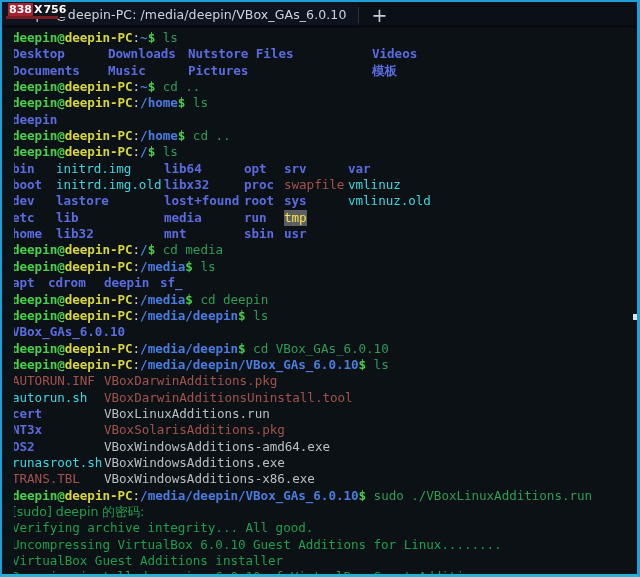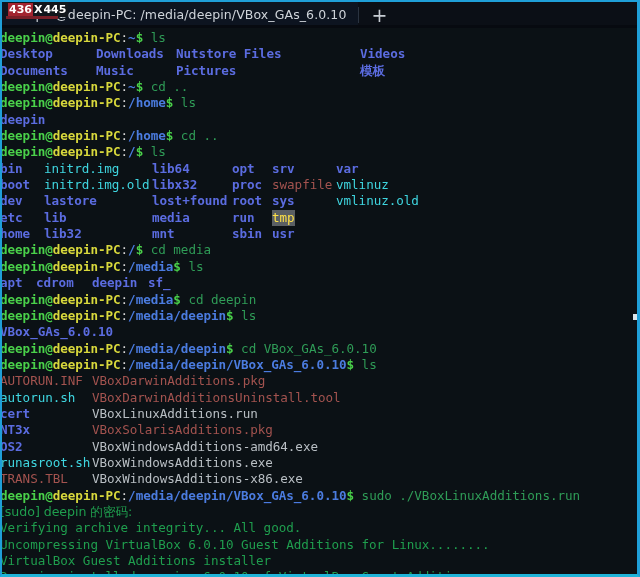--- a/index.html
+++ b/index.html
@@ -110,20 +110,21 @@
     z-index: 8;
   }
 
   
   #terminal {
     position: relative;
     height: calc(577px - 28px - 3px);
     background: #0b1115;
     padding: 0;
     overflow: hidden;
+    margin-left: 12px;
   }
   #screen {
     position: absolute;
     left: -2px;
     top: 2px;
     right: 0;
     font-family: "DejaVu Sans Mono", monospace;
     font-size: 12.6px;
     line-height: 16.35px;
     white-space: pre;
@@ -164,21 +165,21 @@
   <div id="titlebar">
     <div id="tab">
       <span id="tab-title">deepin@deepin-PC: /media/deepin/VBox_GAs_6.0.10</span>
     </div>
     <div id="tab-sep"></div>
     <div id="newtab">+</div>
     <div id="titlebar-fill"></div>
     <div id="titlebar-fill-under"></div>
   </div>
 
-  <div id="size-badge"><span class="num">436</span><span class="xpart">X</span><span>445</span></div>
+  <div id="size-badge"><span class="num">838</span><span class="xpart">X</span><span>756</span></div>
   <div id="size-badge-underline"></div>
 
   <div id="terminal">
     <div id="screen"><div class="line"><span class="c-user">deepin</span><span class="c-user">@</span><span class="c-host">deepin-PC</span><span class="c-colon">:</span><span class="c-path">~</span><span class="c-dollar">$</span><span class="c-cmd"> ls</span></div><div class="line" style="position: relative;"><span class="c-dir" style="position: absolute; left: 0px; top: 0px;">Desktop</span><span class="c-dir" style="position: absolute; left: 96px; top: 0px;">Downloads</span><span class="c-dir" style="position: absolute; left: 176px; top: 0px;">Nutstore Files</span><span class="c-dir" style="position: absolute; left: 360px; top: 0px;">Videos</span>&nbsp;</div><div class="line" style="position: relative;"><span class="c-dir" style="position: absolute; left: 0px; top: 0px;">Documents</span><span class="c-dir" style="position: absolute; left: 96px; top: 0px;">Music</span><span class="c-dir" style="position: absolute; left: 176px; top: 0px;">Pictures</span><span class="c-dir c-cn" style="position: absolute; left: 360px; top: 0px;">模板</span>&nbsp;</div><div class="line"><span class="c-user">deepin</span><span class="c-user">@</span><span class="c-host">deepin-PC</span><span class="c-colon">:</span><span class="c-path">~</span><span class="c-dollar">$</span><span class="c-cmd"> cd ..</span></div><div class="line"><span class="c-user">deepin</span><span class="c-user">@</span><span class="c-host">deepin-PC</span><span class="c-colon">:</span><span class="c-path">/home</span><span class="c-dollar">$</span><span class="c-cmd"> ls</span></div><div class="line" style="position: relative;"><span class="c-dir" style="position: absolute; left: 0px; top: 0px;">deepin</span>&nbsp;</div><div class="line"><span class="c-user">deepin</span><span class="c-user">@</span><span class="c-host">deepin-PC</span><span class="c-colon">:</span><span class="c-path">/home</span><span class="c-dollar">$</span><span class="c-cmd"> cd ..</span></div><div class="line"><span class="c-user">deepin</span><span class="c-user">@</span><span class="c-host">deepin-PC</span><span class="c-colon">:</span><span class="c-path">/</span><span class="c-dollar">$</span><span class="c-cmd"> ls</span></div><div class="line" style="position: relative;"><span class="c-dir" style="position: absolute; left: 0px; top: 0px;">bin</span><span class="c-link" style="position: absolute; left: 44px; top: 0px;">initrd.img</span><span class="c-dir" style="position: absolute; left: 152px; top: 0px;">lib64</span><span class="c-dir" style="position: absolute; left: 232px; top: 0px;">opt</span><span class="c-dir" style="position: absolute; left: 272px; top: 0px;">srv</span><span class="c-dir" style="position: absolute; left: 336px; top: 0px;">var</span>&nbsp;</div><div class="line" style="position: relative;"><span class="c-dir" style="position: absolute; left: 0px; top: 0px;">boot</span><span class="c-link" style="position: absolute; left: 44px; top: 0px;">initrd.img.old</span><span class="c-dir" style="position: absolute; left: 152px; top: 0px;">libx32</span><span class="c-dir" style="position: absolute; left: 232px; top: 0px;">proc</span><span class="c-arch" style="position: absolute; left: 272px; top: 0px;">swapfile</span><span class="c-link" style="position: absolute; left: 336px; top: 0px;">vmlinuz</span>&nbsp;</div><div class="line" style="position: relative;"><span class="c-dir" style="position: absolute; left: 0px; top: 0px;">dev</span><span class="c-dir" style="position: absolute; left: 44px; top: 0px;">lastore</span><span class="c-dir" style="position: absolute; left: 152px; top: 0px;">lost+found</span><span class="c-dir" style="position: absolute; left: 232px; top: 0px;">root</span><span class="c-dir" style="position: absolute; left: 272px; top: 0px;">sys</span><span class="c-link" style="position: absolute; left: 336px; top: 0px;">vmlinuz.old</span>&nbsp;</div><div class="line" style="position: relative;"><span class="c-dir" style="position: absolute; left: 0px; top: 0px;">etc</span><span class="c-dir" style="position: absolute; left: 44px; top: 0px;">lib</span><span class="c-dir" style="position: absolute; left: 152px; top: 0px;">media</span><span class="c-dir" style="position: absolute; left: 232px; top: 0px;">run</span><span class="c-sticky" style="position: absolute; left: 272px; top: 0px;">tmp</span>&nbsp;</div><div class="line" style="position: relative;"><span class="c-dir" style="position: absolute; left: 0px; top: 0px;">home</span><span class="c-dir" style="position: absolute; left: 44px; top: 0px;">lib32</span><span class="c-dir" style="position: absolute; left: 152px; top: 0px;">mnt</span><span class="c-dir" style="position: absolute; left: 232px; top: 0px;">sbin</span><span class="c-dir" style="position: absolute; left: 272px; top: 0px;">usr</span>&nbsp;</div><div class="line"><span class="c-user">deepin</span><span class="c-user">@</span><span class="c-host">deepin-PC</span><span class="c-colon">:</span><span class="c-path">/</span><span class="c-dollar">$</span><span class="c-cmd"> cd media</span></div><div class="line"><span class="c-user">deepin</span><span class="c-user">@</span><span class="c-host">deepin-PC</span><span class="c-colon">:</span><span class="c-path">/media</span><span class="c-dollar">$</span><span class="c-cmd"> ls</span></div><div class="line" style="position: relative;"><span class="c-dir" style="position: absolute; left: 0px; top: 0px;">apt</span><span class="c-dir" style="position: absolute; left: 36px; top: 0px;">cdrom</span><span class="c-dir" style="position: absolute; left: 92px; top: 0px;">deepin</span><span class="c-dir" style="position: absolute; left: 148px; top: 0px;">sf_</span>&nbsp;</div><div class="line"><span class="c-user">deepin</span><span class="c-user">@</span><span class="c-host">deepin-PC</span><span class="c-colon">:</span><span class="c-path">/media</span><span class="c-dollar">$</span><span class="c-cmd"> cd deepin</span></div><div class="line"><span class="c-user">deepin</span><span class="c-user">@</span><span class="c-host">deepin-PC</span><span class="c-colon">:</span><span class="c-path">/media/deepin</span><span class="c-dollar">$</span><span class="c-cmd"> ls</span></div><div class="line" style="position: relative;"><span class="c-dir" style="position: absolute; left: 0px; top: 0px;">VBox_GAs_6.0.10</span>&nbsp;</div><div class="line"><span class="c-user">deepin</span><span class="c-user">@</span><span class="c-host">deepin-PC</span><span class="c-colon">:</span><span class="c-path">/media/deepin</span><span class="c-dollar">$</span><span class="c-cmd"> cd VBox_GAs_6.0.10</span></div><div class="line"><span class="c-user">deepin</span><span class="c-user">@</span><span class="c-host">deepin-PC</span><span class="c-colon">:</span><span class="c-path">/media/deepin/VBox_GAs_6.0.10</span><span class="c-dollar">$</span><span class="c-cmd"> ls</span></div><div class="line" style="position: relative;"><span class="c-arch" style="position: absolute; left: 0px; top: 0px;">AUTORUN.INF</span><span class="c-arch" style="position: absolute; left: 92px; top: 0px;">VBoxDarwinAdditions.pkg</span>&nbsp;</div><div class="line" style="position: relative;"><span class="c-link" style="position: absolute; left: 0px; top: 0px;">autorun.sh</span><span class="c-arch" style="position: absolute; left: 92px; top: 0px;">VBoxDarwinAdditionsUninstall.tool</span>&nbsp;</div><div class="line" style="position: relative;"><span class="c-dir" style="position: absolute; left: 0px; top: 0px;">cert</span><span class="c-plain" style="position: absolute; left: 92px; top: 0px;">VBoxLinuxAdditions.run</span>&nbsp;</div><div class="line" style="position: relative;"><span class="c-dir" style="position: absolute; left: 0px; top: 0px;">NT3x</span><span class="c-arch" style="position: absolute; left: 92px; top: 0px;">VBoxSolarisAdditions.pkg</span>&nbsp;</div><div class="line" style="position: relative;"><span class="c-dir" style="position: absolute; left: 0px; top: 0px;">OS2</span><span class="c-plain" style="position: absolute; left: 92px; top: 0px;">VBoxWindowsAdditions-amd64.exe</span>&nbsp;</div><div class="line" style="position: relative;"><span class="c-link" style="position: absolute; left: 0px; top: 0px;">runasroot.sh</span><span class="c-plain" style="position: absolute; left: 92px; top: 0px;">VBoxWindowsAdditions.exe</span>&nbsp;</div><div class="line" style="position: relative;"><span class="c-arch" style="position: absolute; left: 0px; top: 0px;">TRANS.TBL</span><span class="c-plain" style="position: absolute; left: 92px; top: 0px;">VBoxWindowsAdditions-x86.exe</span>&nbsp;</div><div class="line"><span class="c-user">deepin</span><span class="c-user">@</span><span class="c-host">deepin-PC</span><span class="c-colon">:</span><span class="c-path">/media/deepin/VBox_GAs_6.0.10</span><span class="c-dollar">$</span><span class="c-cmd"> sudo ./VBoxLinuxAdditions.run</span></div><div class="line"><span class="c-out c-cn">[sudo] deepin 的密码:</span></div><div class="line"><span class="c-out">Verifying archive integrity... All good.</span></div><div class="line"><span class="c-out">Uncompressing VirtualBox 6.0.10 Guest Additions for Linux........</span></div><div class="line"><span class="c-out">VirtualBox Guest Additions installer</span></div><div class="line"><span class="c-out">Removing installed version 6.0.10 of VirtualBox Guest Additions...</span></div></div>
     <div id="scroll-marker"></div>
   </div>
 
 </div>
 
 </body></html>

